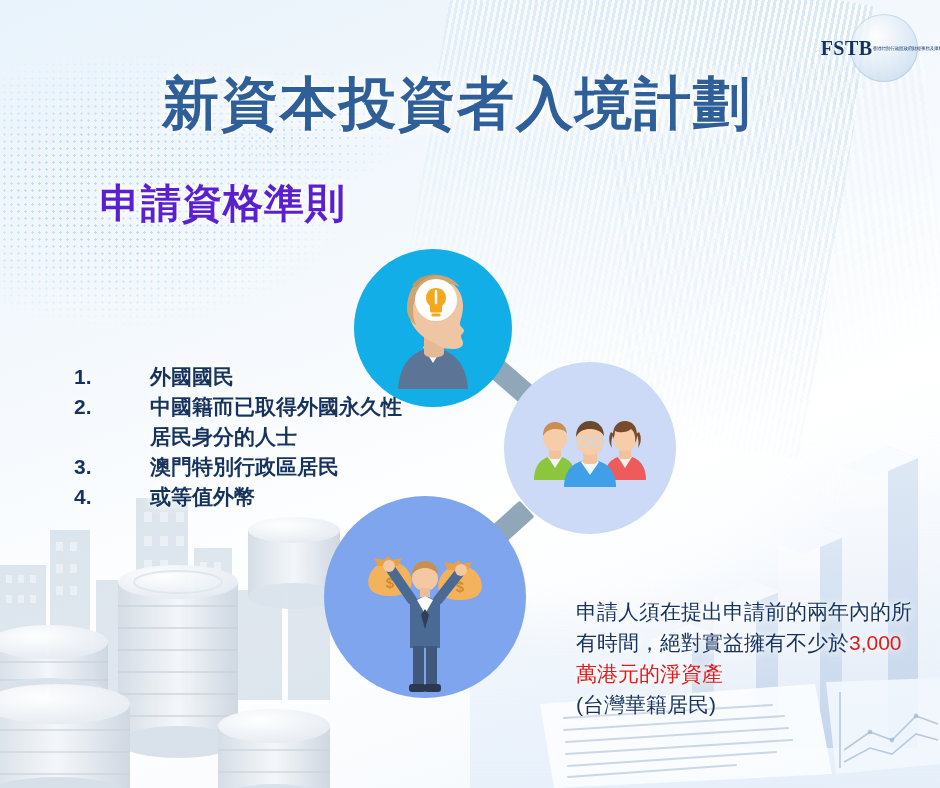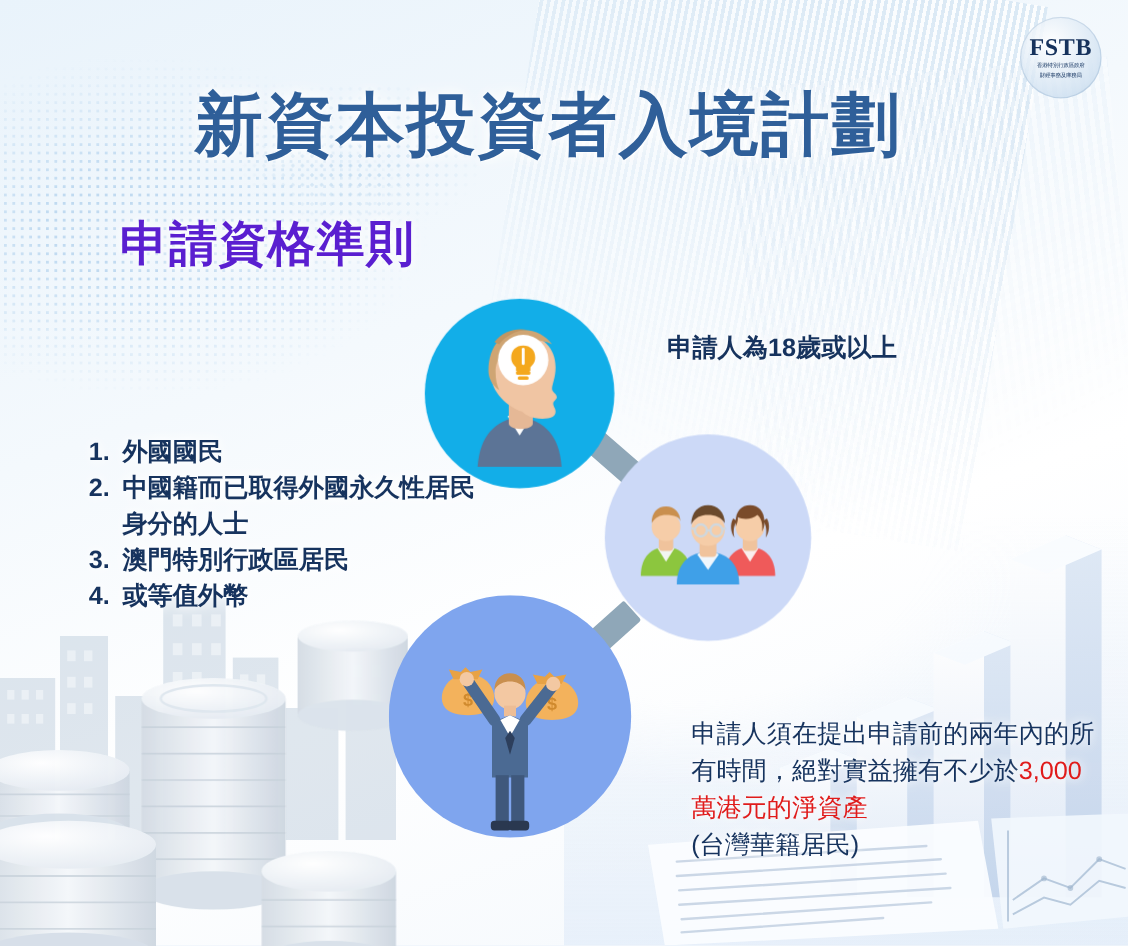--- a/index.html
+++ b/index.html
@@ -76,21 +76,21 @@
     background:linear-gradient(180deg, rgba(221,233,248,.0) 0%, rgba(210,226,246,.45) 100%);
     -webkit-mask-image:radial-gradient(ellipse 70% 70% at 20% 0%, transparent 55%, #000 80%);
     mask-image:radial-gradient(ellipse 70% 70% at 20% 0%, transparent 55%, #000 80%);
   }
 
   
   .logo{
     position:absolute;right:22px;top:14px;width:68px;height:68px;
     border-radius:50%;
     background:radial-gradient(circle at 38% 32%, rgba(255,255,255,.9), rgba(205,223,240,.75) 70%, rgba(176,201,225,.75));
-    display:flex;flex-direction:column;align-items:center;justify-content:center;
+    display:flex;flex-direction:row;align-items:center;justify-content:center;
     box-shadow:0 0 0 1px rgba(120,155,190,.25) inset;
     margin-left:40px;
   }
   .logo .lg-main{
     font-family:"Liberation Serif","DejaVu Serif",serif;
     font-weight:700;font-size:20px;letter-spacing:.5px;color:#16325c;line-height:1;
   }
   .logo .lg-sub{
     font-size:4.6px;line-height:6px;color:#1c3b66;text-align:center;
     margin-top:2px;letter-spacing:-.2px;white-space:nowrap;
@@ -116,21 +116,21 @@
 
   
   .eligibility-list{
     position:absolute;left:74px;top:362px;width:330px;
     margin:0;padding:0;list-style:none;
     color:#16335e;font-size:21px;font-weight:700;line-height:30px;
     text-shadow:0 0 7px rgba(255,255,255,.95),0 0 14px rgba(255,255,255,.8);
   }
   .eligibility-list li{display:flex;align-items:flex-start;}
   .eligibility-list .num{width:28px;flex:none;}
-  .eligibility-list .txt{flex:1;}
+  .eligibility-list .txt{flex:1;margin-left:48px;}
 
   
   .age-note{
     position:absolute;left:556px;top:276px;
     font-size:21px;font-weight:700;color:#16335e;white-space:nowrap;
     text-shadow:0 0 7px rgba(255,255,255,.95),0 0 14px rgba(255,255,255,.85);
   }
   .asset-note{
     position:absolute;left:576px;top:596px;width:350px;
     font-size:21px;font-weight:400;color:#16335e;line-height:31px;
@@ -449,19 +449,18 @@
       <path d="M101 113 l-4 6 4 14 4-14z" fill="#2d3f5c"></path>
 
       <rect x="89" y="150" width="11" height="42" fill="#3f587c"></rect>
       <rect x="102" y="150" width="11" height="42" fill="#3f587c"></rect>
 
       <rect x="85" y="188" width="17" height="8" rx="3" fill="#2a3850"></rect>
       <rect x="100" y="188" width="17" height="8" rx="3" fill="#2a3850"></rect>
     </svg>
   </div>
 
-  <div class="age-note">申請人為18歲或以上</div>
 
   <div class="asset-note">
     <span>申請人須在提出申請前的兩年內的所有時間，絕對實益擁有不少於</span><span class="hl">3,000 萬港元的淨資產</span><br><span>(台灣華籍居民)</span>
   </div>
 
 </div>
 
 </body></html>

